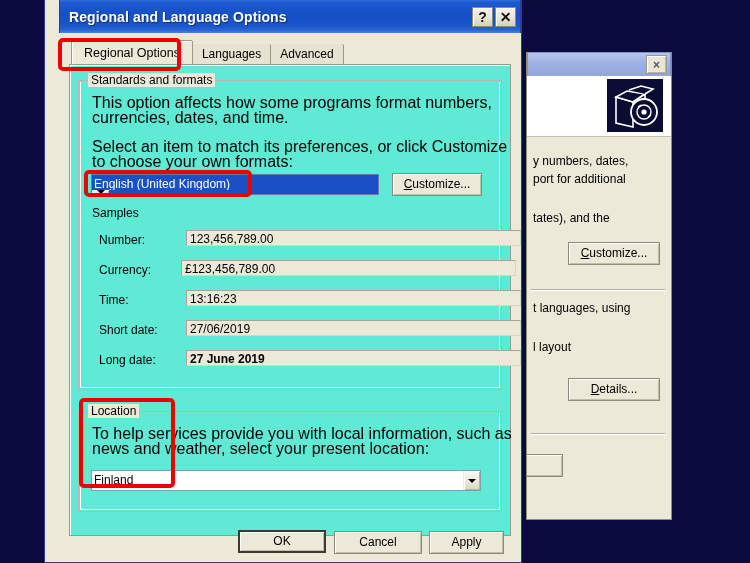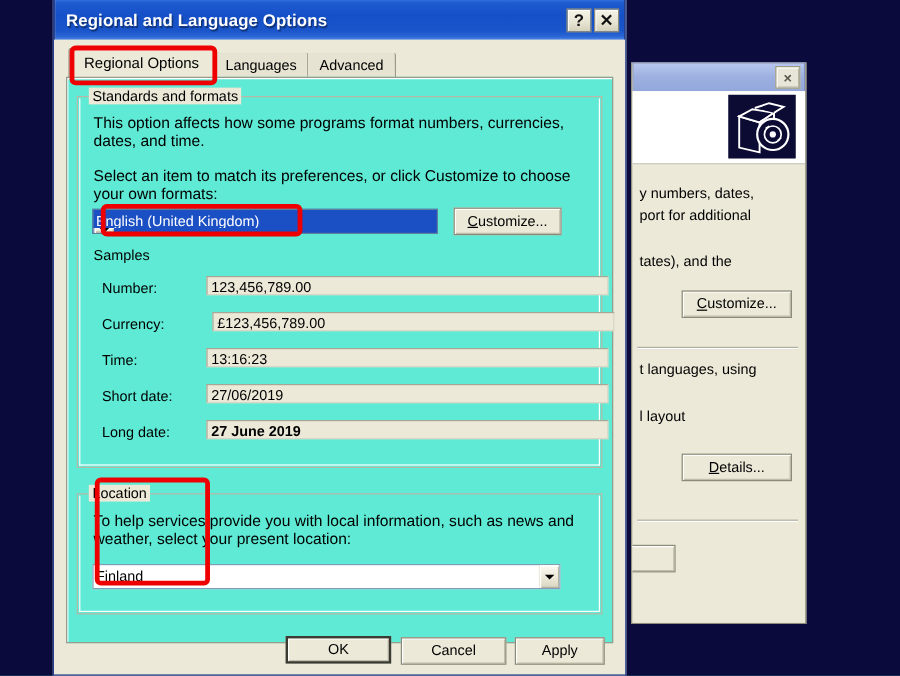--- a/index.html
+++ b/index.html
@@ -119,20 +119,21 @@
   #dialog {
     position: absolute;
     left: 44px;
     top: 0px;
     width: 478px;
     height: 563px;
     background: #ece9d8;
     border: 1px solid #25408f;
     border-top: none;
     box-sizing: border-box;
+    padding-left: 14px;
   }
   #titlebar {
     height: 33px;
     background: linear-gradient(to bottom,
       #2f6fdc 0%, #1d59cf 8%, #1550c8 40%, #1a55cb 78%, #2b66d6 92%, #4c84e4 100%);
     display: flex;
     align-items: center;
     padding: 0 4px 0 9px;
     box-sizing: border-box;
     border-left: 1px solid #25408f;
@@ -238,21 +239,21 @@
     left: 9px;
     background: #ece9d8;
     padding: 0 3px;
     font-size: 12px;
     color: #000;
     white-space: nowrap;
   }
 
   .para {
     position: absolute;
-    font-size: 13px;
+    font-size: 16px;
     line-height: 15px;
     color: #000;
   }
 
   
   .combo {
     position: absolute;
     height: 21px;
     background: #fff;
     border: 1px solid #7f9db9;
@@ -431,21 +432,21 @@
         <div class="btn" style="left:313px; top:92px; width:90px;">
           <u>C</u>ustomize...
         </div>
 
         <div class="s-label" style="left:13px; top:125px;">Samples</div>
 
         <div class="s-label" style="left:20px; top:152px;">Number:</div>
         <div class="s-field" style="left:107px; top:149px; width:335px;">123,456,789.00</div>
 
         <div class="s-label" style="left:20px; top:182px;">Currency:</div>
-        <div class="s-field" style="left:112px; top:179px; width:335px;">£123,456,789.00</div>
+        <div class="s-field" style="left:102px; top:179px; width:335px;">£123,456,789.00</div>
 
         <div class="s-label" style="left:20px; top:212px;">Time:</div>
         <div class="s-field" style="left:107px; top:209px; width:335px;">13:16:23</div>
 
         <div class="s-label" style="left:20px; top:242px;">Short date:</div>
         <div class="s-field" style="left:107px; top:239px; width:335px;">27/06/2019</div>
 
         <div class="s-label" style="left:20px; top:272px;">Long date:</div>
         <div class="s-field" style="left:107px; top:269px; width:335px;font-weight:bold;">27 June 2019</div>
       </div>

